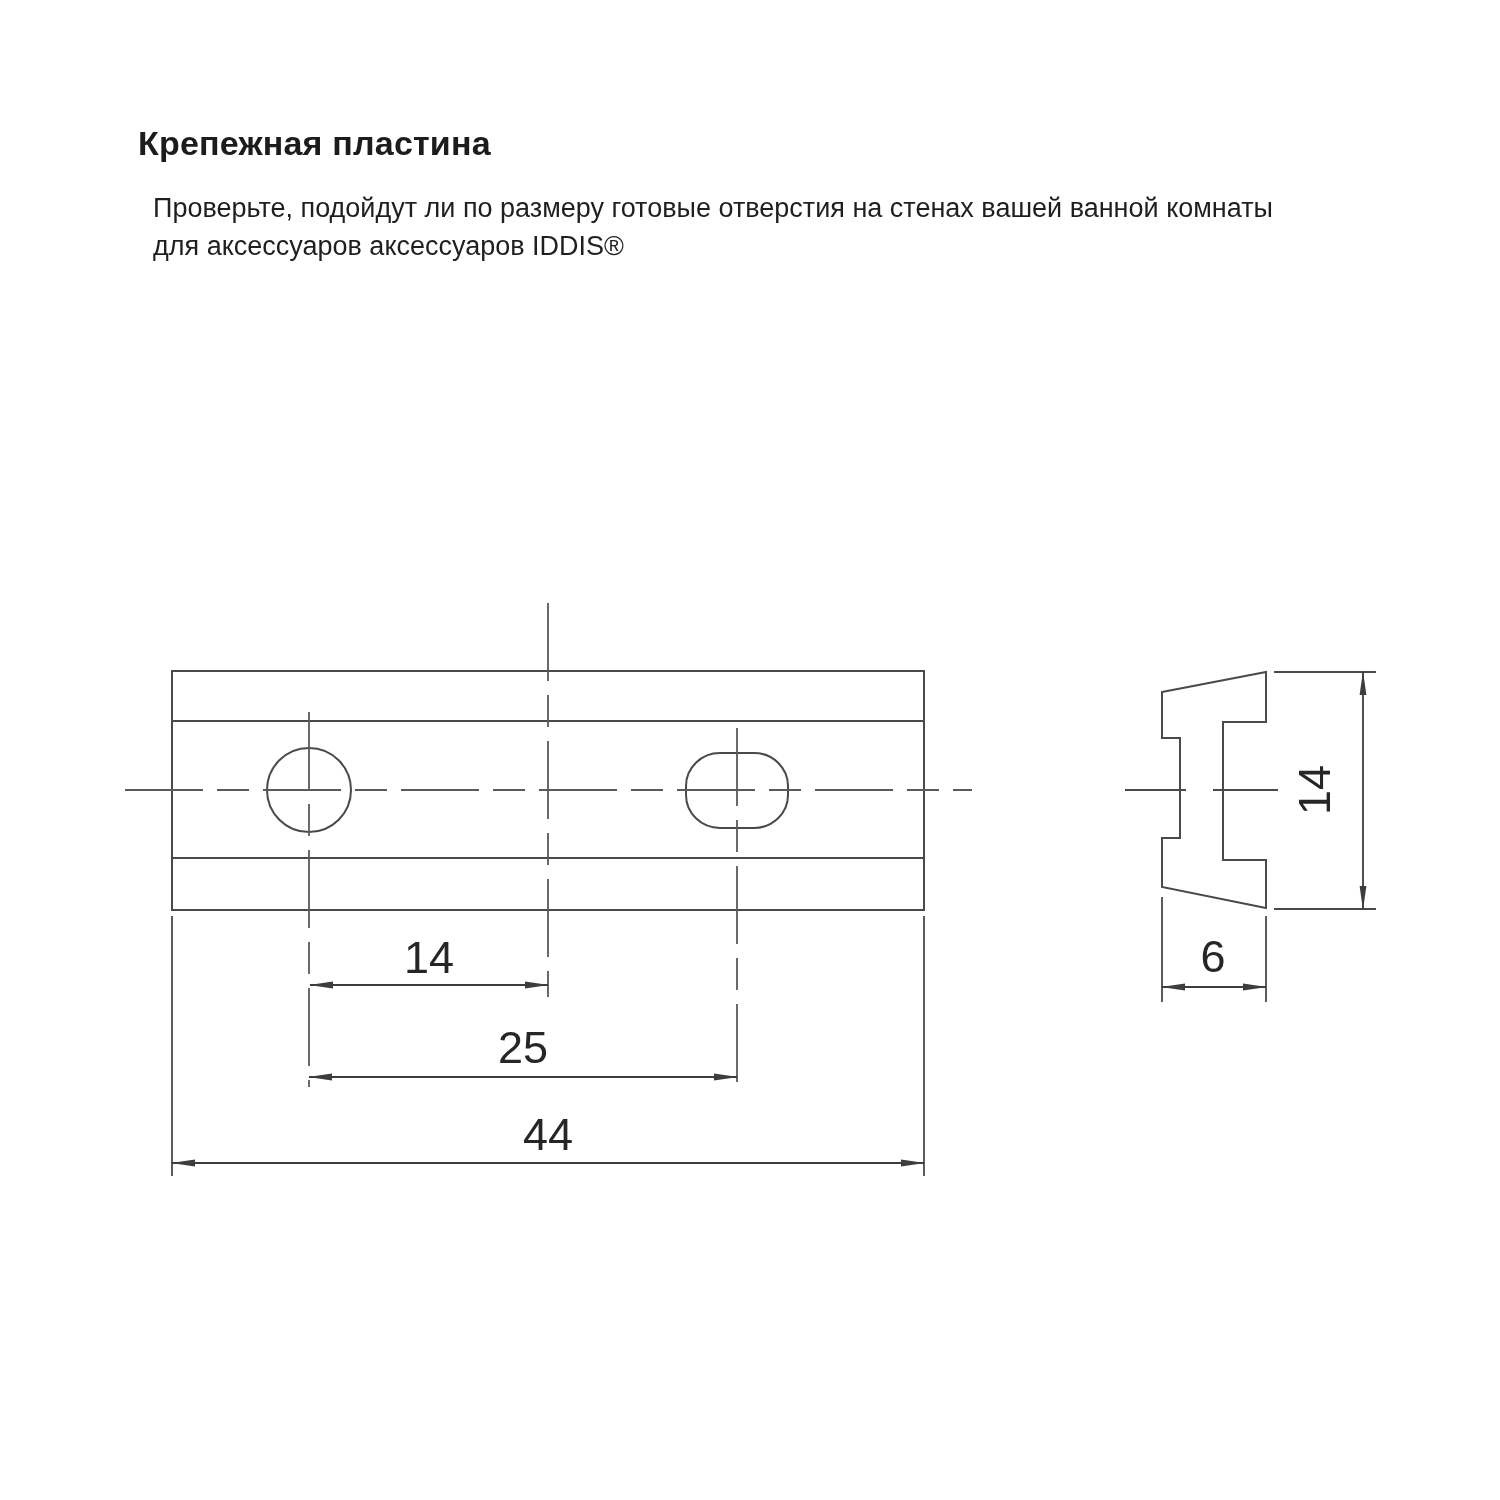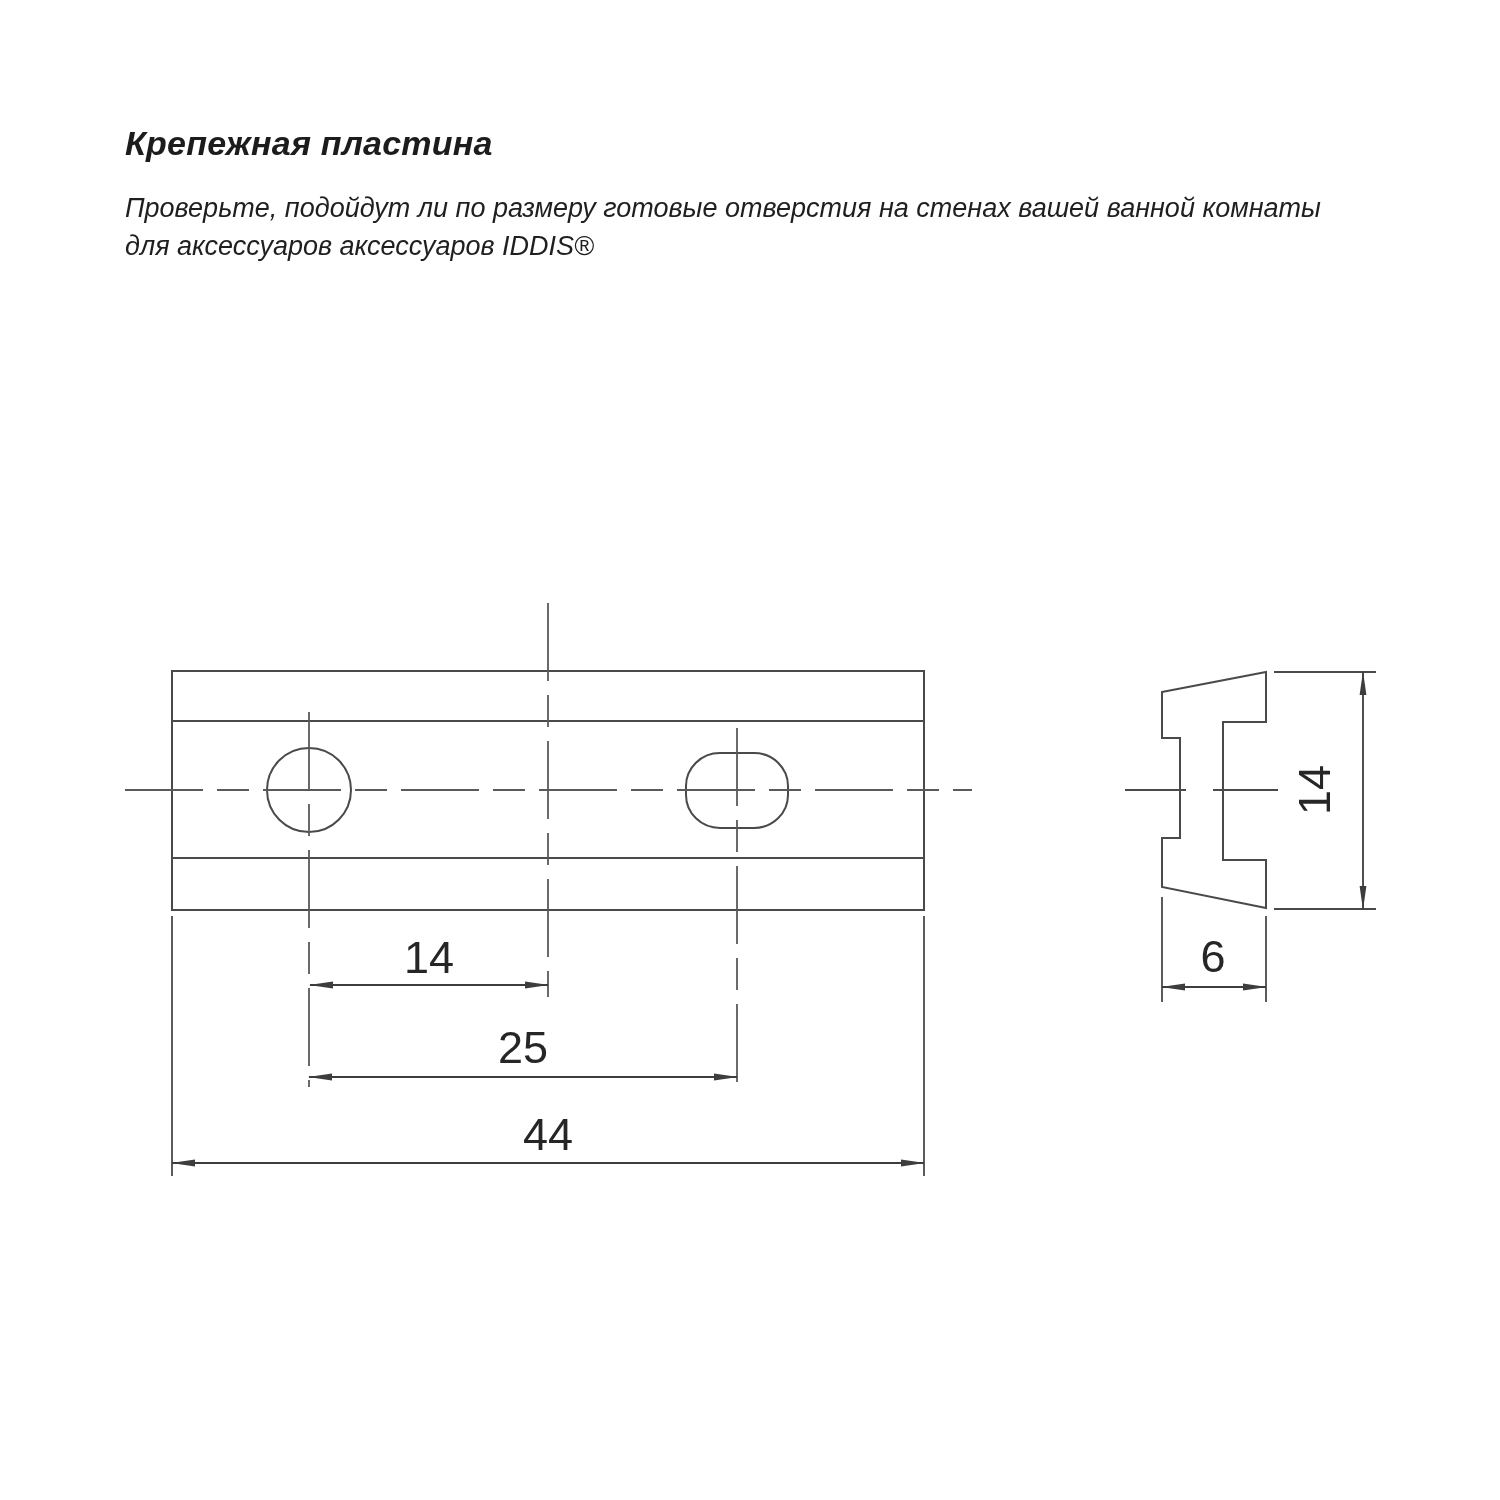--- a/index.html
+++ b/index.html
@@ -4,30 +4,30 @@
 <style>
   html, body { margin: 0; padding: 0; background: #ffffff; }
   .canvas {
     position: relative;
     width: 1500px;
     height: 1500px;
     background: #ffffff;
     overflow: hidden;
     font-family: "Liberation Sans", sans-serif;
   }
-  .header { position: absolute; left: 125px; top: 124px; width: 1290px; font-style: italic; }
+  .header { position: absolute; left: 138px; top: 124px; width: 1290px; }
   .page-title {
     margin: 0 0 26px 0;
     font-size: 34px;
     font-weight: 700;
     color: #1c1c1c;
     letter-spacing: 0.2px;
   }
   .page-desc {
-    margin: 0;
+    margin: 15px;
     font-size: 27px;
     font-weight: 400;
     color: #1f1f1f;
     line-height: 38px;
   }
   svg.drawing { position: absolute; left: 0; top: 0; }
   .outline  { stroke: #4a4a4a; stroke-width: 2;   fill: none; }
   .cline    { stroke: #5a5a5a; stroke-width: 1.8; fill: none; stroke-dasharray: 78 14 32 14; }
   .extline  { stroke: #4a4a4a; stroke-width: 1.8; fill: none; }
   .dimline  { stroke: #3d3d3d; stroke-width: 1.8; fill: none; }

